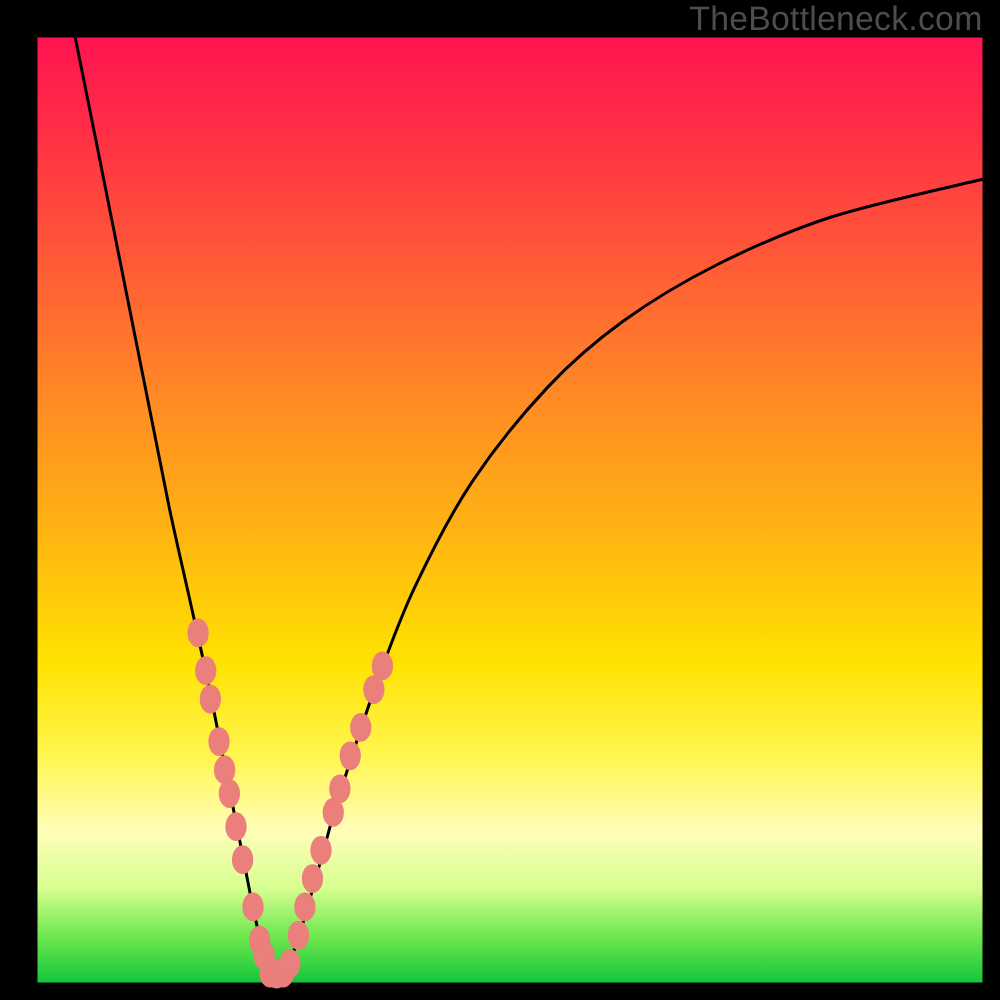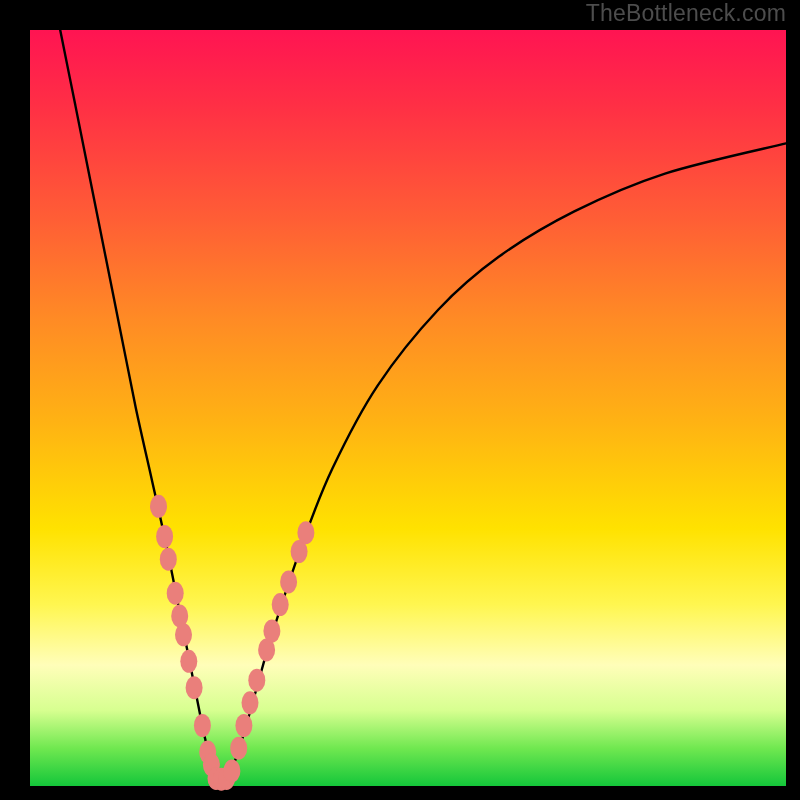--- a/index.html
+++ b/index.html
@@ -36,21 +36,21 @@
       #d7ff90 90%,
       #70e850 95%,
       #14c63a 100%
     );
   }
   .watermark {
     position: absolute;
     top: 0px;
     right: 14px;
     color: #4d4d4d;
-    font-size: 23px;
+    font-size: 27px;
     font-weight: 500;
     letter-spacing: 0.2px;
     pointer-events: none;
     user-select: none;
   }
   svg.overlay {
     position: absolute;
     left: 0;
     top: 0;
     width: 756px;

